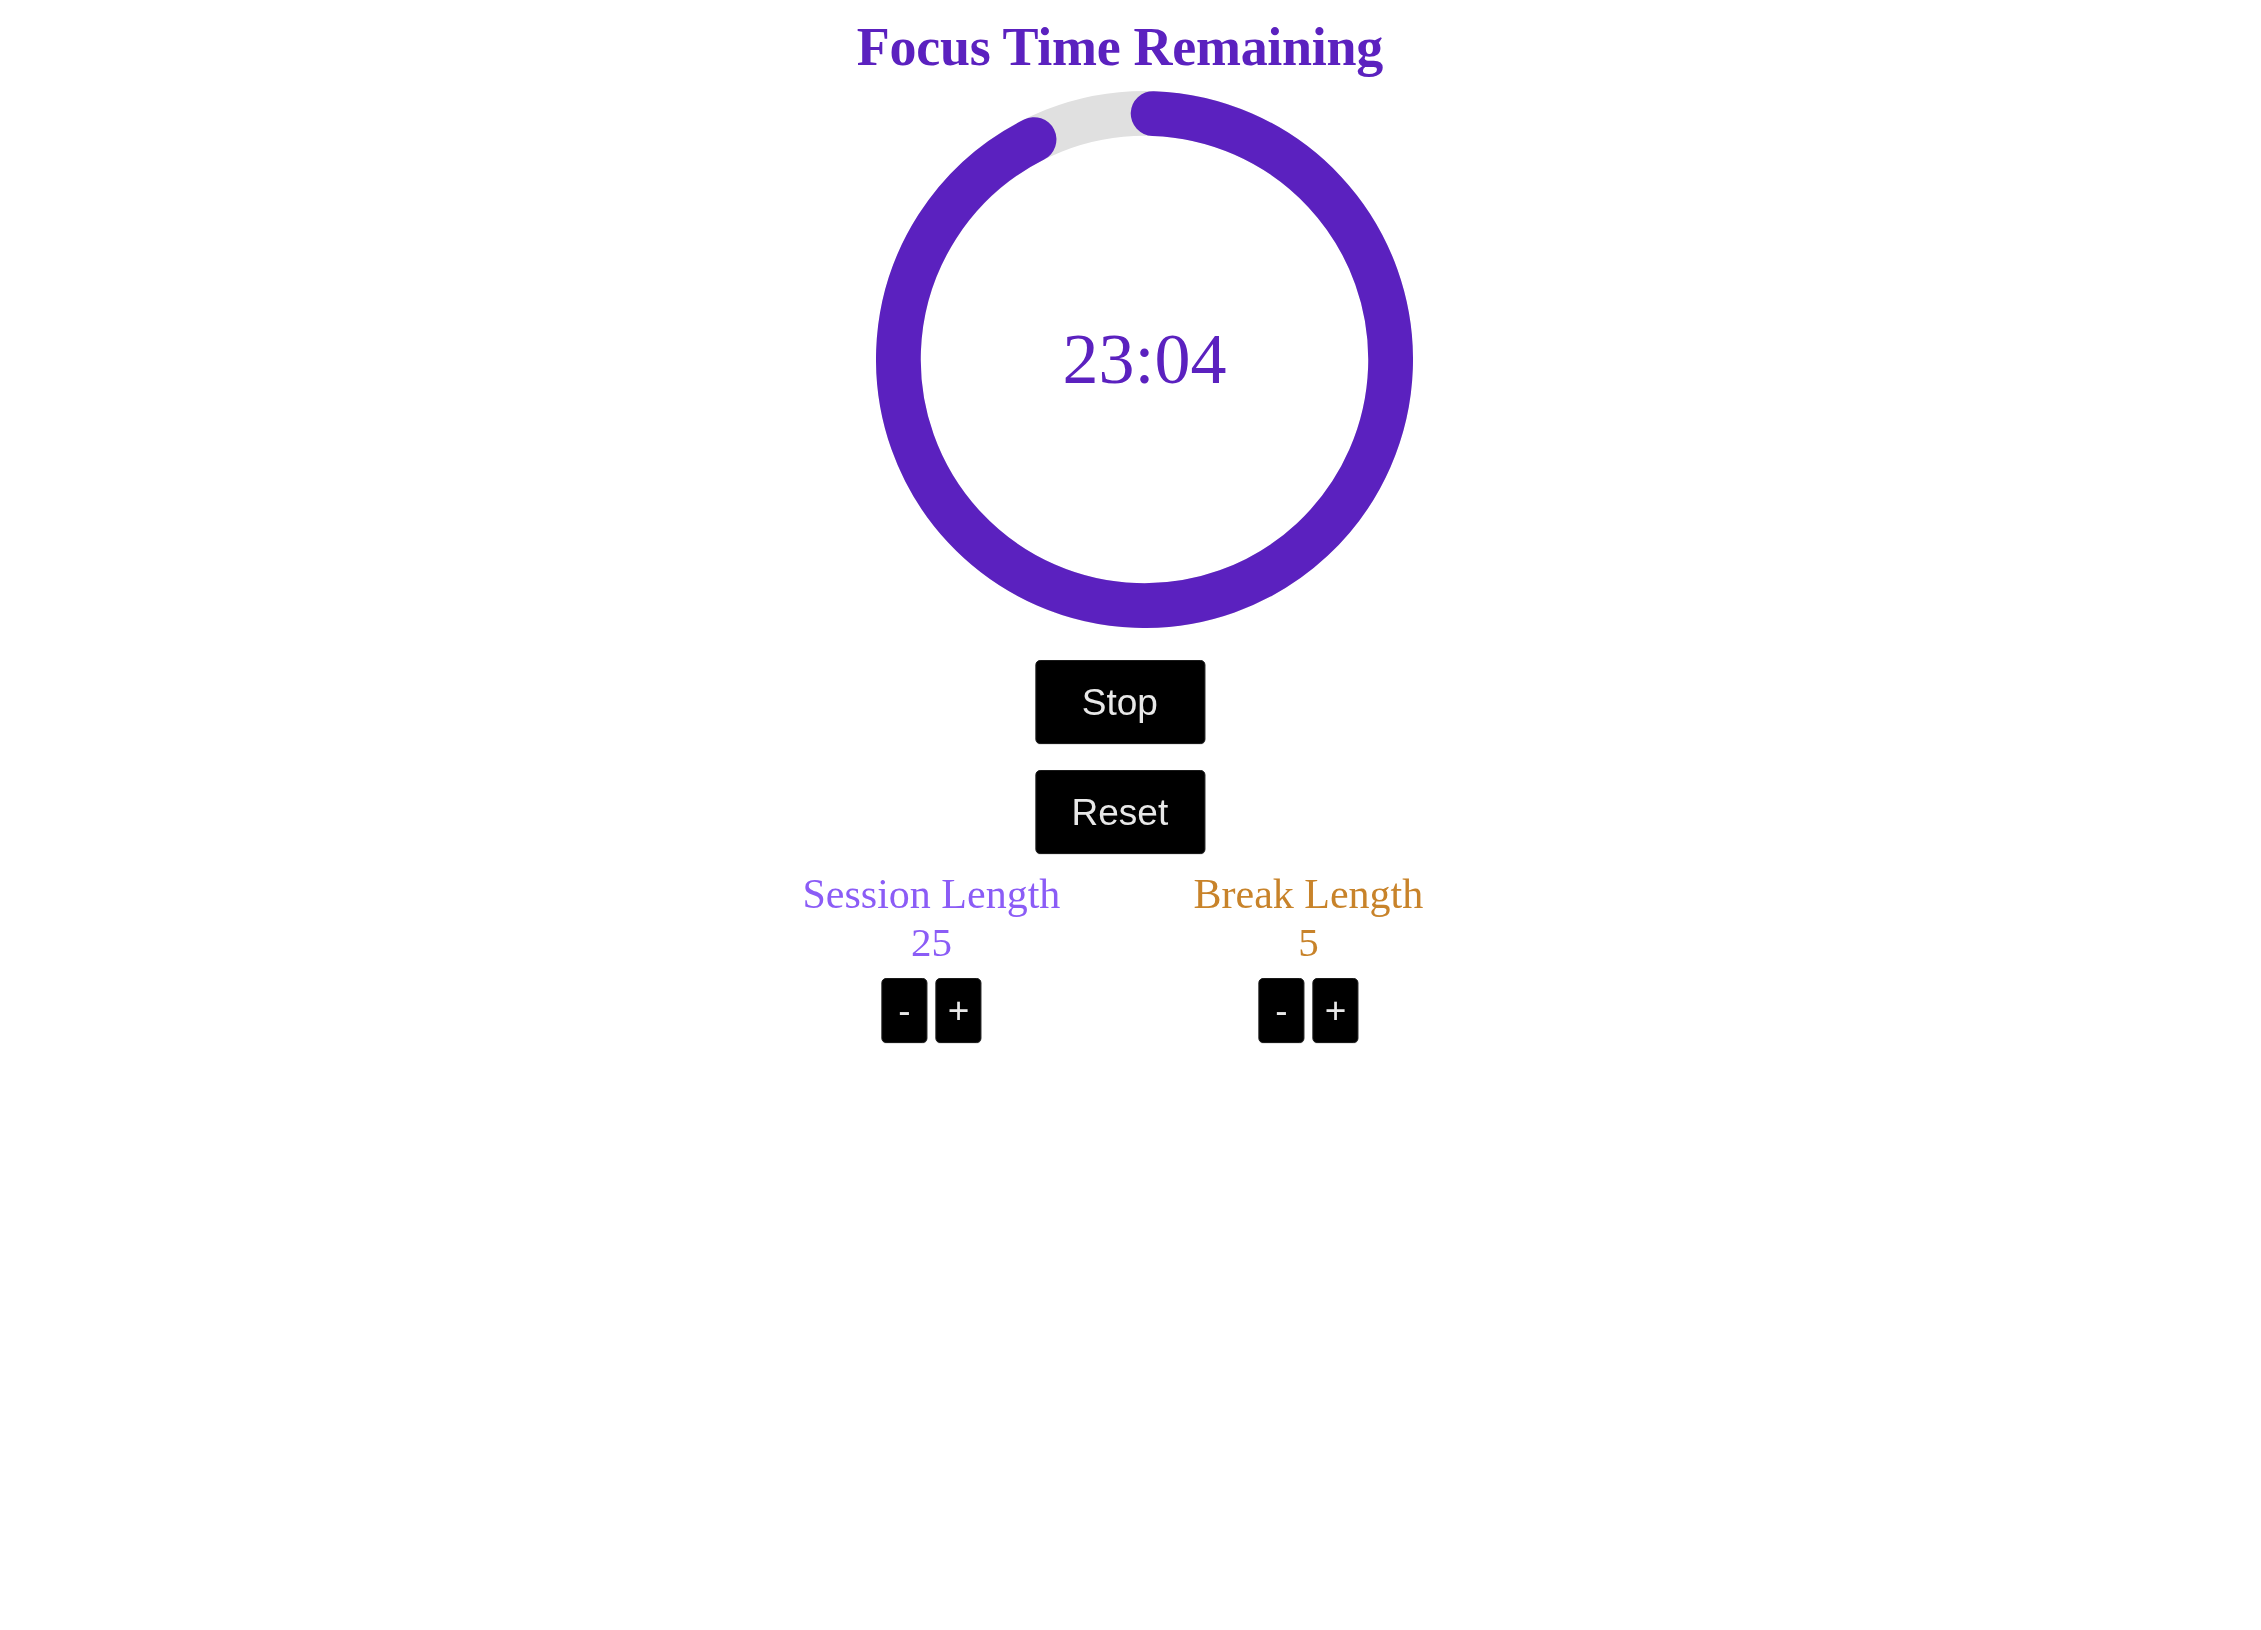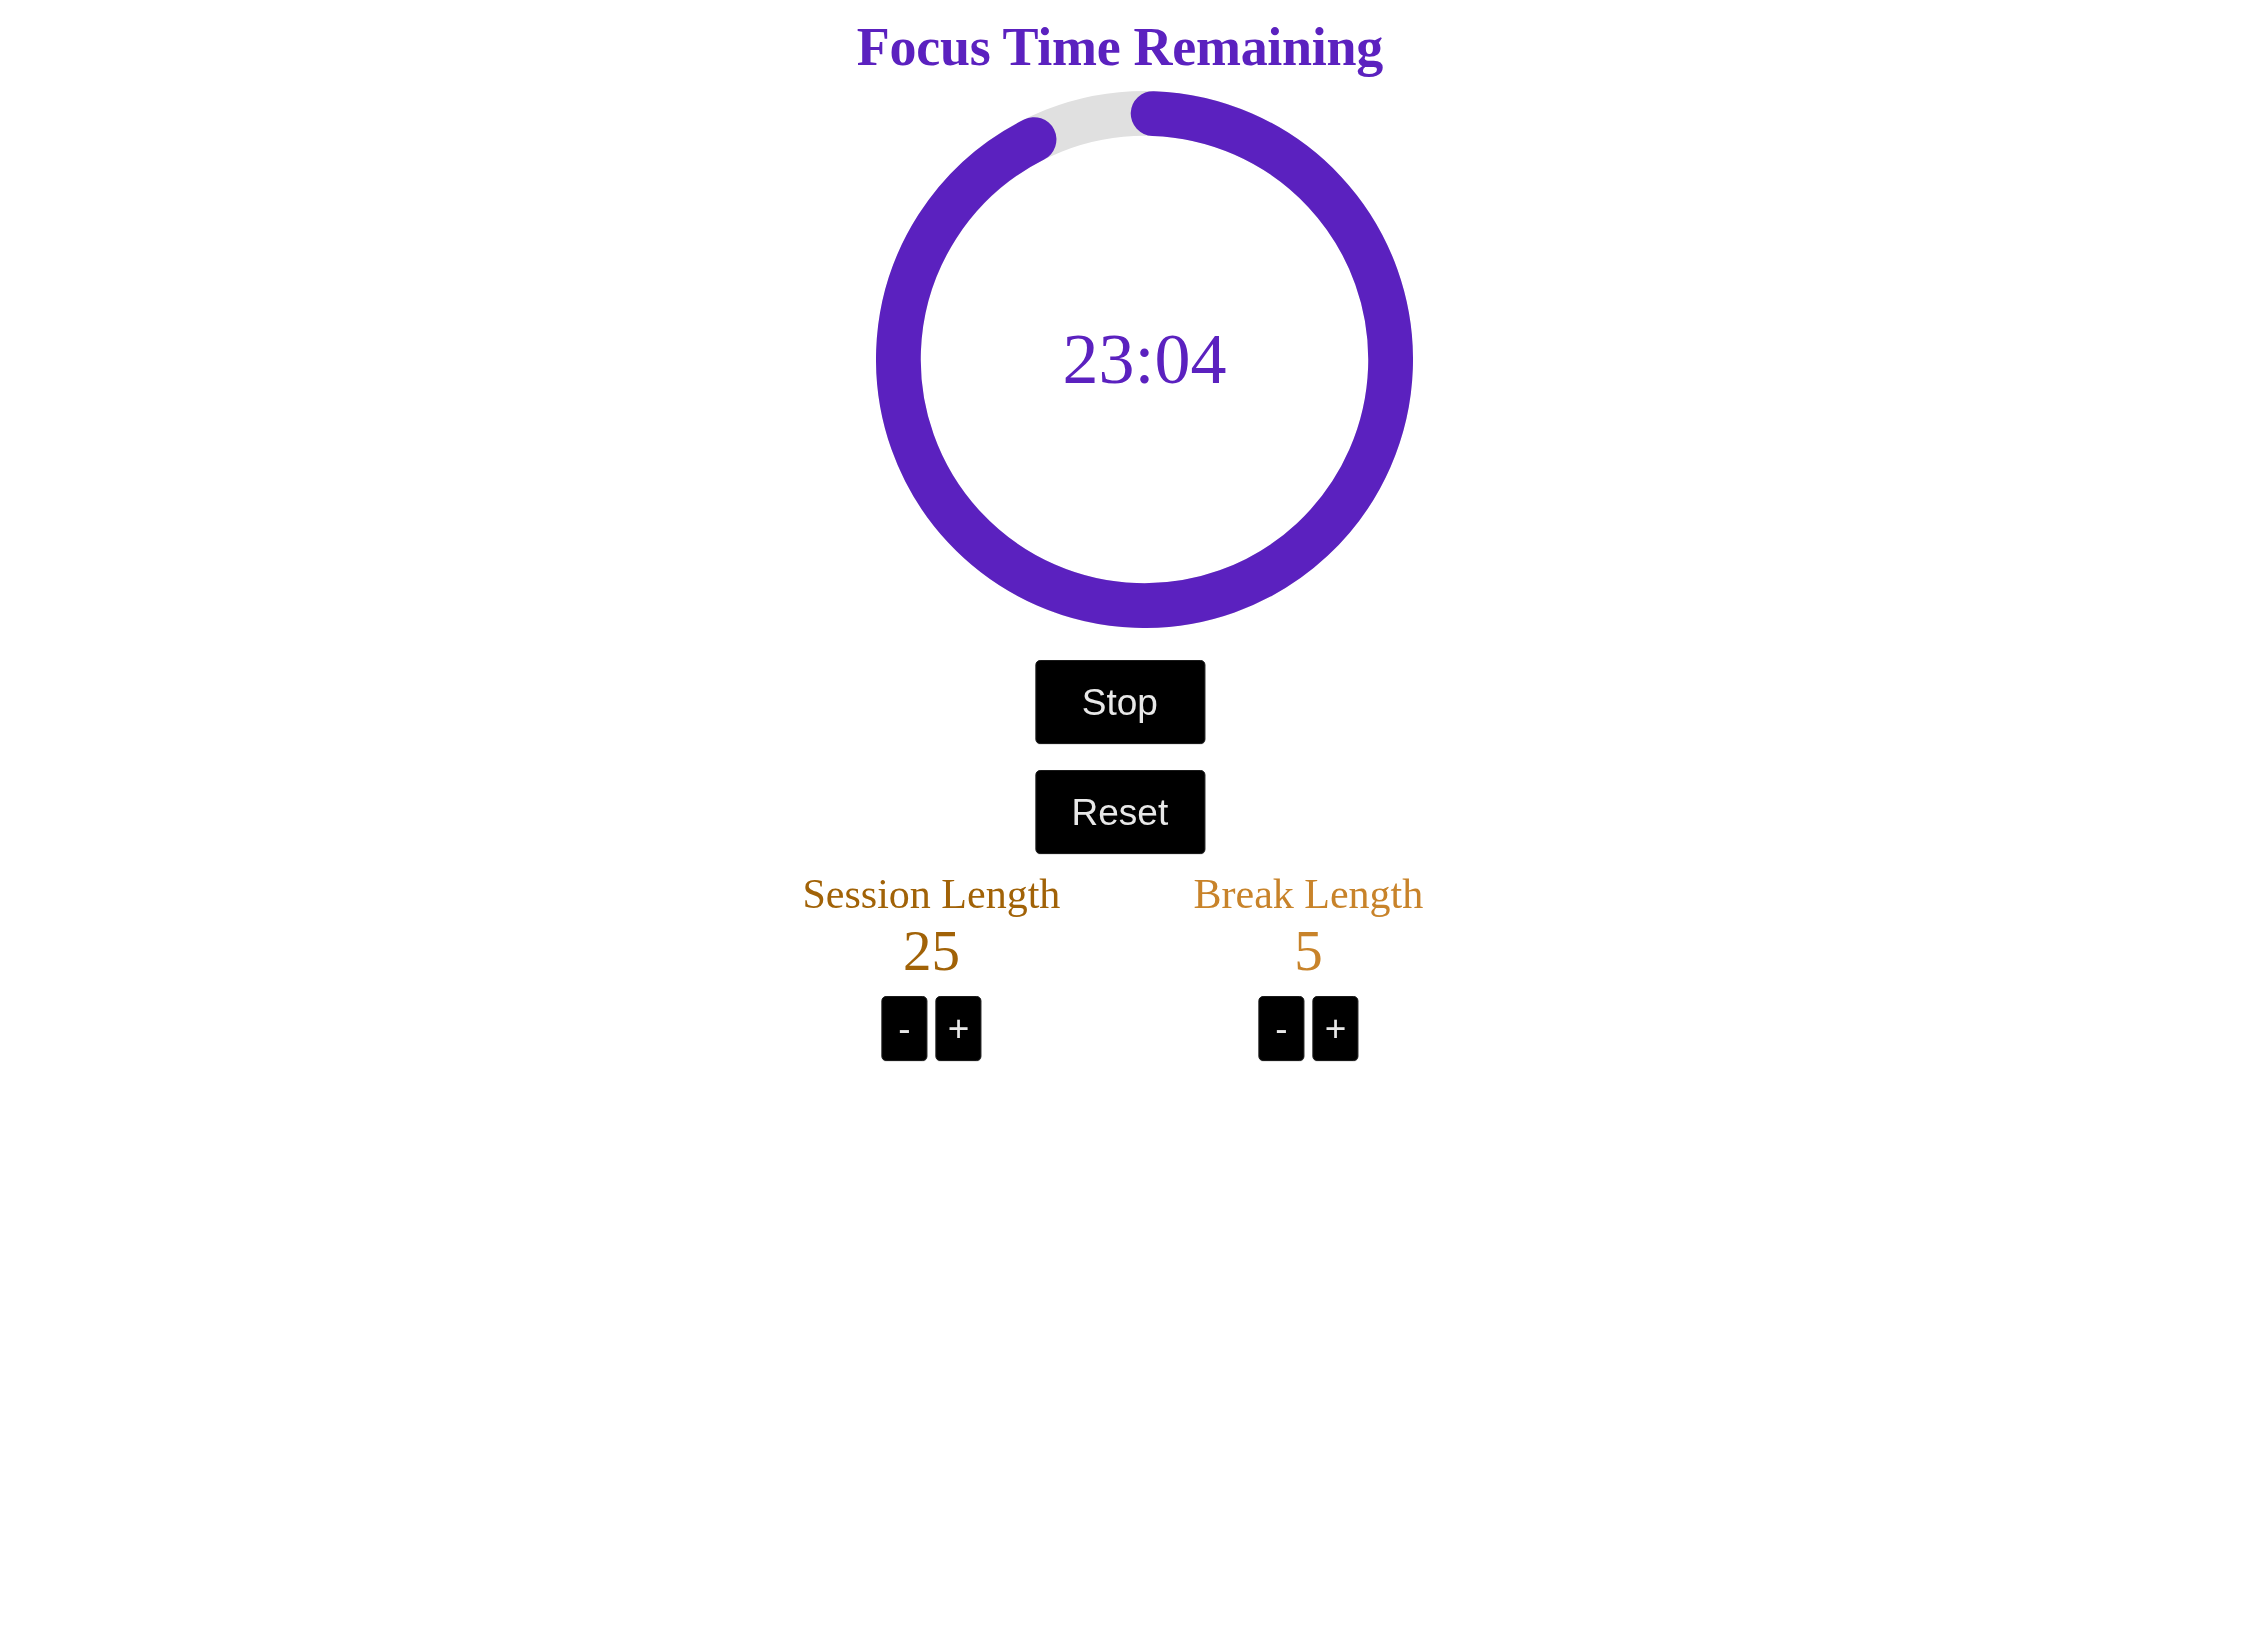--- a/index.html
+++ b/index.html
@@ -123,26 +123,26 @@
   .length-label {
     font-family: "Liberation Serif", serif;
     font-weight: normal;
     font-size: 42px;
     line-height: 1.06;
     white-space: nowrap;
   }
   .length-value {
     font-family: "Liberation Serif", serif;
     font-weight: normal;
-    font-size: 57px;
+    font-size: 41px;
     line-height: 1.08;
     margin-top: 3.5px;
     text-align: center;
   }
-  .session-tone { color: #a16207; }
+  .session-tone { color: #8b5cf6; }
   .break-tone   { color: #C8832A; }
 
   .stepper {
     display: flex;
     gap: 8.2px;
     margin-top: 14px;
   }
   .btn-step {
     display: inline-flex;
     align-items: center;

